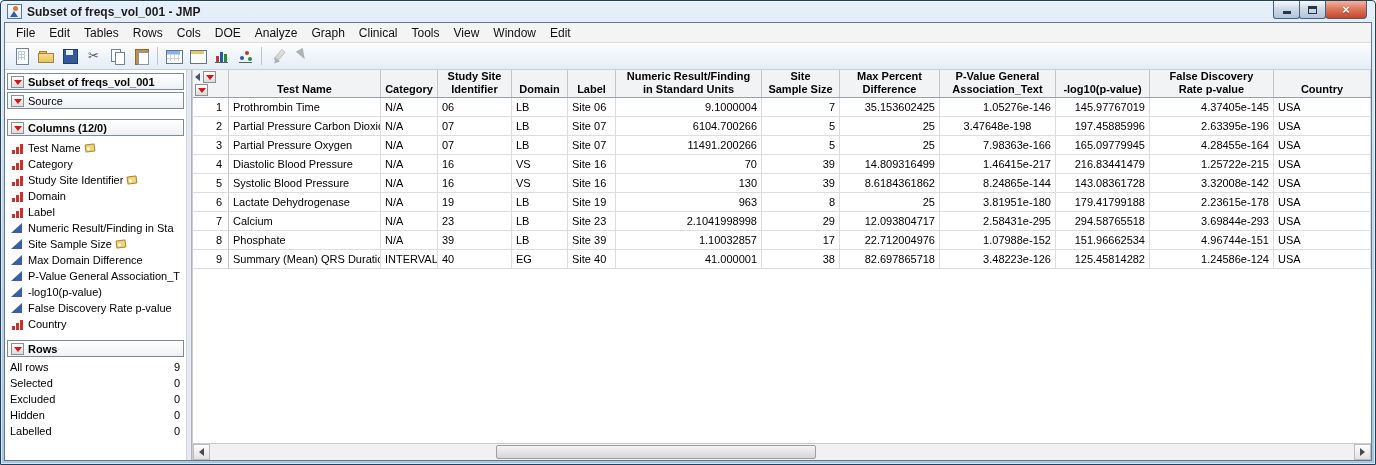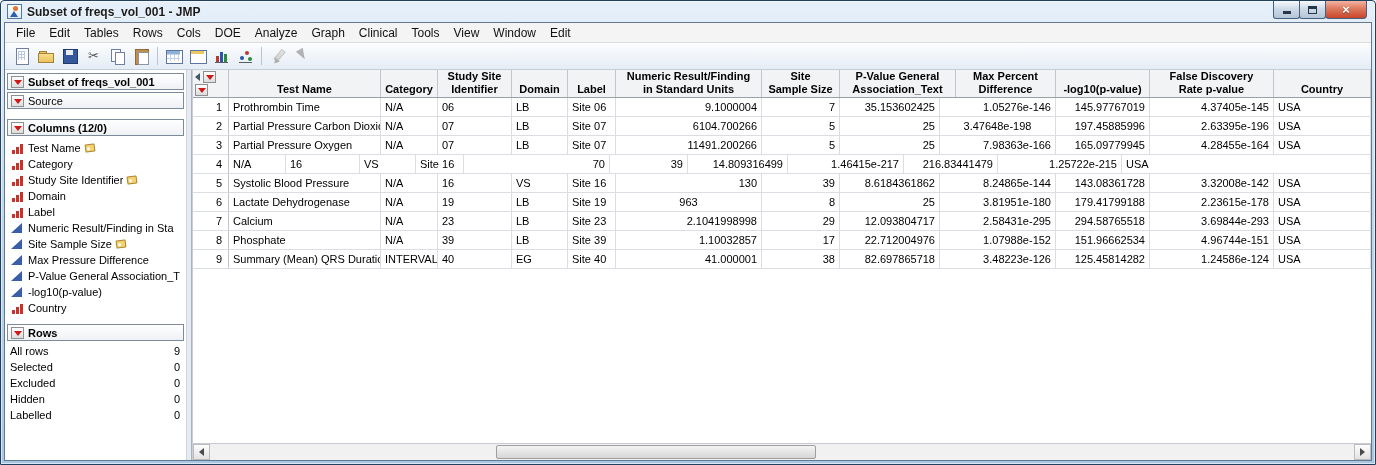--- a/index.html
+++ b/index.html
@@ -221,29 +221,33 @@
               <span class="col-icon continuous"></span>
               <span class="col-name">Numeric Result/Finding in Sta</span>
             </div>
             <div class="col-item">
               <span class="col-icon continuous"></span>
               <span class="col-name">Site Sample Size</span>
               <span class="tag-icon"></span>
             </div>
             <div class="col-item">
               <span class="col-icon continuous"></span>
-              <span class="col-name">Max Pressure Difference</span>
+              <span class="col-name">Max Domain Difference</span>
             </div>
             <div class="col-item">
               <span class="col-icon continuous"></span>
               <span class="col-name">P-Value General Association_T</span>
             </div>
             <div class="col-item">
               <span class="col-icon continuous"></span>
               <span class="col-name">-log10(p-value)</span>
+            </div>
+            <div class="col-item">
+              <span class="col-icon continuous"></span>
+              <span class="col-name">False Discovery Rate p-value</span>
             </div>
             <div class="col-item">
               <span class="col-icon nominal"></span>
               <span class="col-name">Country</span>
             </div>
           </div>
         <div class="gap"></div>
         <div class="panel-box">
           <span class="rt"></span>
           <span class="panel-title bold">Rows</span>
@@ -302,27 +306,27 @@
               <div class="h-line">Label</div>
             </div>
             <div class="h-cell" style="width: 146px;">
               <div class="h-line">Numeric Result/Finding</div>
               <div class="h-line">in Standard Units</div>
             </div>
             <div class="h-cell" style="width: 78px;">
               <div class="h-line">Site</div>
               <div class="h-line">Sample Size</div>
             </div>
+            <div class="h-cell" style="width: 100px;">
+              <div class="h-line">Max Percent</div>
+              <div class="h-line">Difference</div>
+            </div>
             <div class="h-cell" style="width: 116px;">
               <div class="h-line">P-Value General</div>
               <div class="h-line">Association_Text</div>
-            </div>
-            <div class="h-cell" style="width: 100px;">
-              <div class="h-line">Max Percent</div>
-              <div class="h-line">Difference</div>
             </div>
             <div class="h-cell" style="width: 94px;">
               <div class="h-line">-log10(p-value)</div>
             </div>
             <div class="h-cell" style="width: 124px;">
               <div class="h-line">False Discovery</div>
               <div class="h-line">Rate p-value</div>
             </div>
             <div class="h-cell" style="flex: 1 1 0%; width: auto;">
               <div class="h-line">Country</div>
@@ -369,20 +373,21 @@
               <div class="cell num" style="width: 146px;">11491.200266</div>
               <div class="cell num" style="width: 78px;">5</div>
               <div class="cell num" style="width: 100px;">25</div>
               <div class="cell num" style="width: 116px;">7.98363e-166</div>
               <div class="cell num" style="width: 94px;">165.09779945</div>
               <div class="cell num" style="width: 124px;">4.28455e-164</div>
               <div class="cell txt" style="flex: 1 1 0%; width: auto;">USA</div>
             </div>
             <div class="t-row">
               <div class="cell rownum">4</div>
+              <div class="cell txt" style="width: 152px;">Diastolic Blood Pressure</div>
               <div class="cell txt" style="width: 57px;">N/A</div>
               <div class="cell txt" style="width: 74px;">16</div>
               <div class="cell txt" style="width: 56px;">VS</div>
               <div class="cell txt" style="width: 48px;">Site 16</div>
               <div class="cell num" style="width: 146px;">70</div>
               <div class="cell num" style="width: 78px;">39</div>
               <div class="cell num" style="width: 100px;">14.809316499</div>
               <div class="cell num" style="width: 116px;">1.46415e-217</div>
               <div class="cell num" style="width: 94px;">216.83441479</div>
               <div class="cell num" style="width: 124px;">1.25722e-215</div>
@@ -403,21 +408,21 @@
               <div class="cell num" style="width: 124px;">3.32008e-142</div>
               <div class="cell txt" style="flex: 1 1 0%; width: auto;">USA</div>
             </div>
             <div class="t-row">
               <div class="cell rownum">6</div>
               <div class="cell txt" style="width: 152px;">Lactate Dehydrogenase</div>
               <div class="cell txt" style="width: 57px;">N/A</div>
               <div class="cell txt" style="width: 74px;">19</div>
               <div class="cell txt" style="width: 56px;">LB</div>
               <div class="cell txt" style="width: 48px;">Site 19</div>
-              <div class="cell num" style="width: 146px; text-align: center;">963</div>
+              <div class="cell num" style="width: 146px;">963</div>
               <div class="cell num" style="width: 78px;">8</div>
               <div class="cell num" style="width: 100px;">25</div>
               <div class="cell num" style="width: 116px;">3.81951e-180</div>
               <div class="cell num" style="width: 94px;">179.41799188</div>
               <div class="cell num" style="width: 124px;">2.23615e-178</div>
               <div class="cell txt" style="flex: 1 1 0%; width: auto;">USA</div>
             </div>
             <div class="t-row">
               <div class="cell rownum">7</div>
               <div class="cell txt" style="width: 152px;">Calcium</div>

